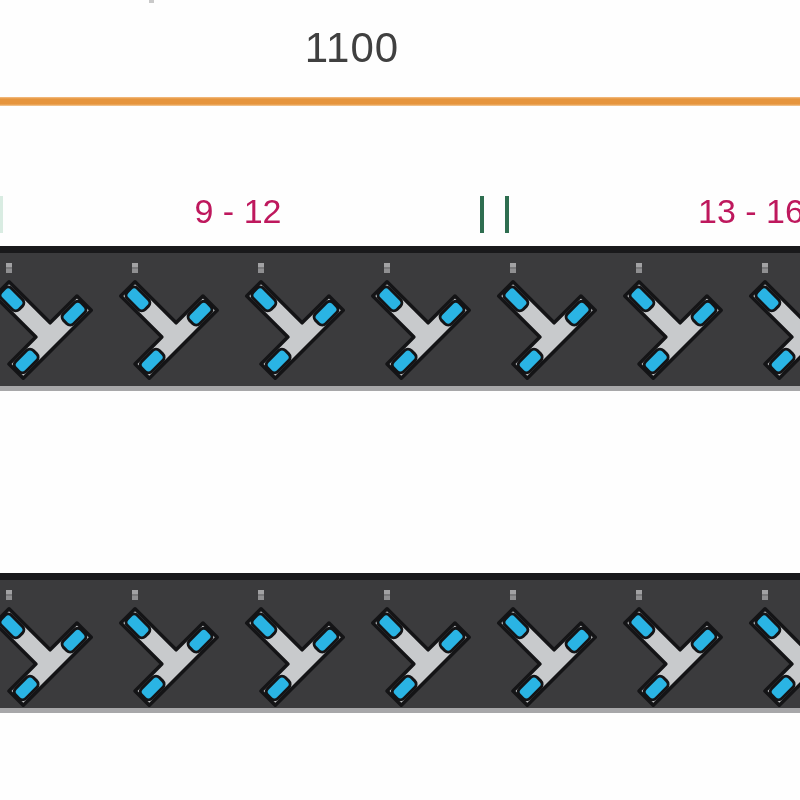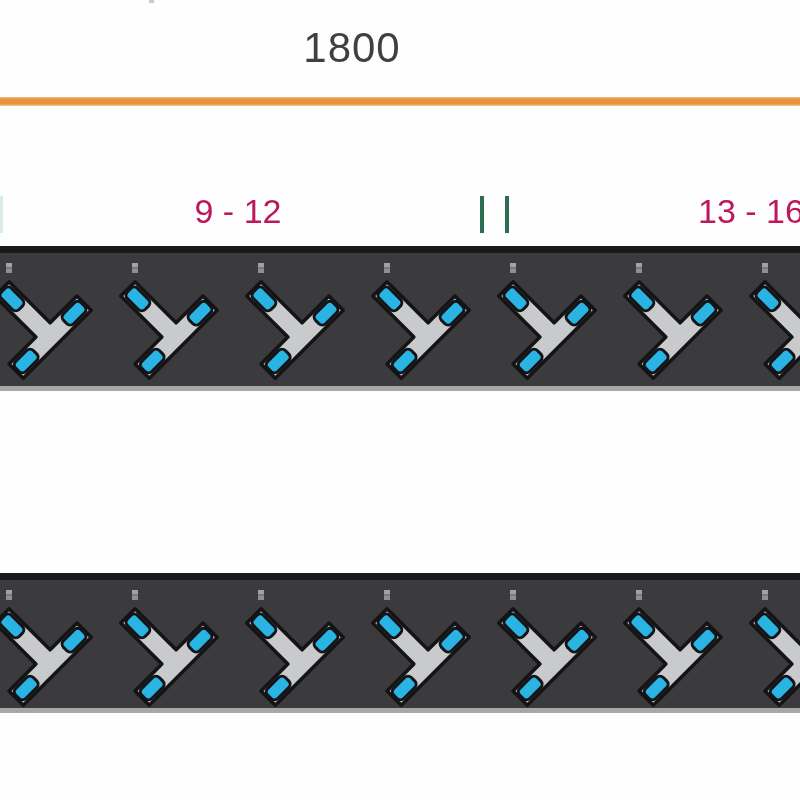--- a/index.html
+++ b/index.html
@@ -65,21 +65,21 @@
       <rect x="-78" y="-12" width="42" height="24" rx="8" fill="#2ab4e4" stroke="#141416" stroke-width="5"></rect>
       <rect x="36" y="-12" width="42" height="24" rx="8" fill="#2ab4e4" stroke="#141416" stroke-width="5"></rect>
     </g>
   </defs>
 </svg>
 
 <div class="stage">
 
   <div class="edge-artifact"></div>
 
-  <div class="rack-label">1800</div>
+  <div class="rack-label">1100</div>
 
   <div class="accent-rule"></div>
 
   <div class="group-label group-label--left">9 - 12</div>
 
   <div class="divider-bar divider-bar--cropped"></div>
   <div class="divider-bar divider-bar--a"></div>
   <div class="divider-bar divider-bar--b"></div>
 
   <div class="group-label group-label--right">13 - 16</div>

